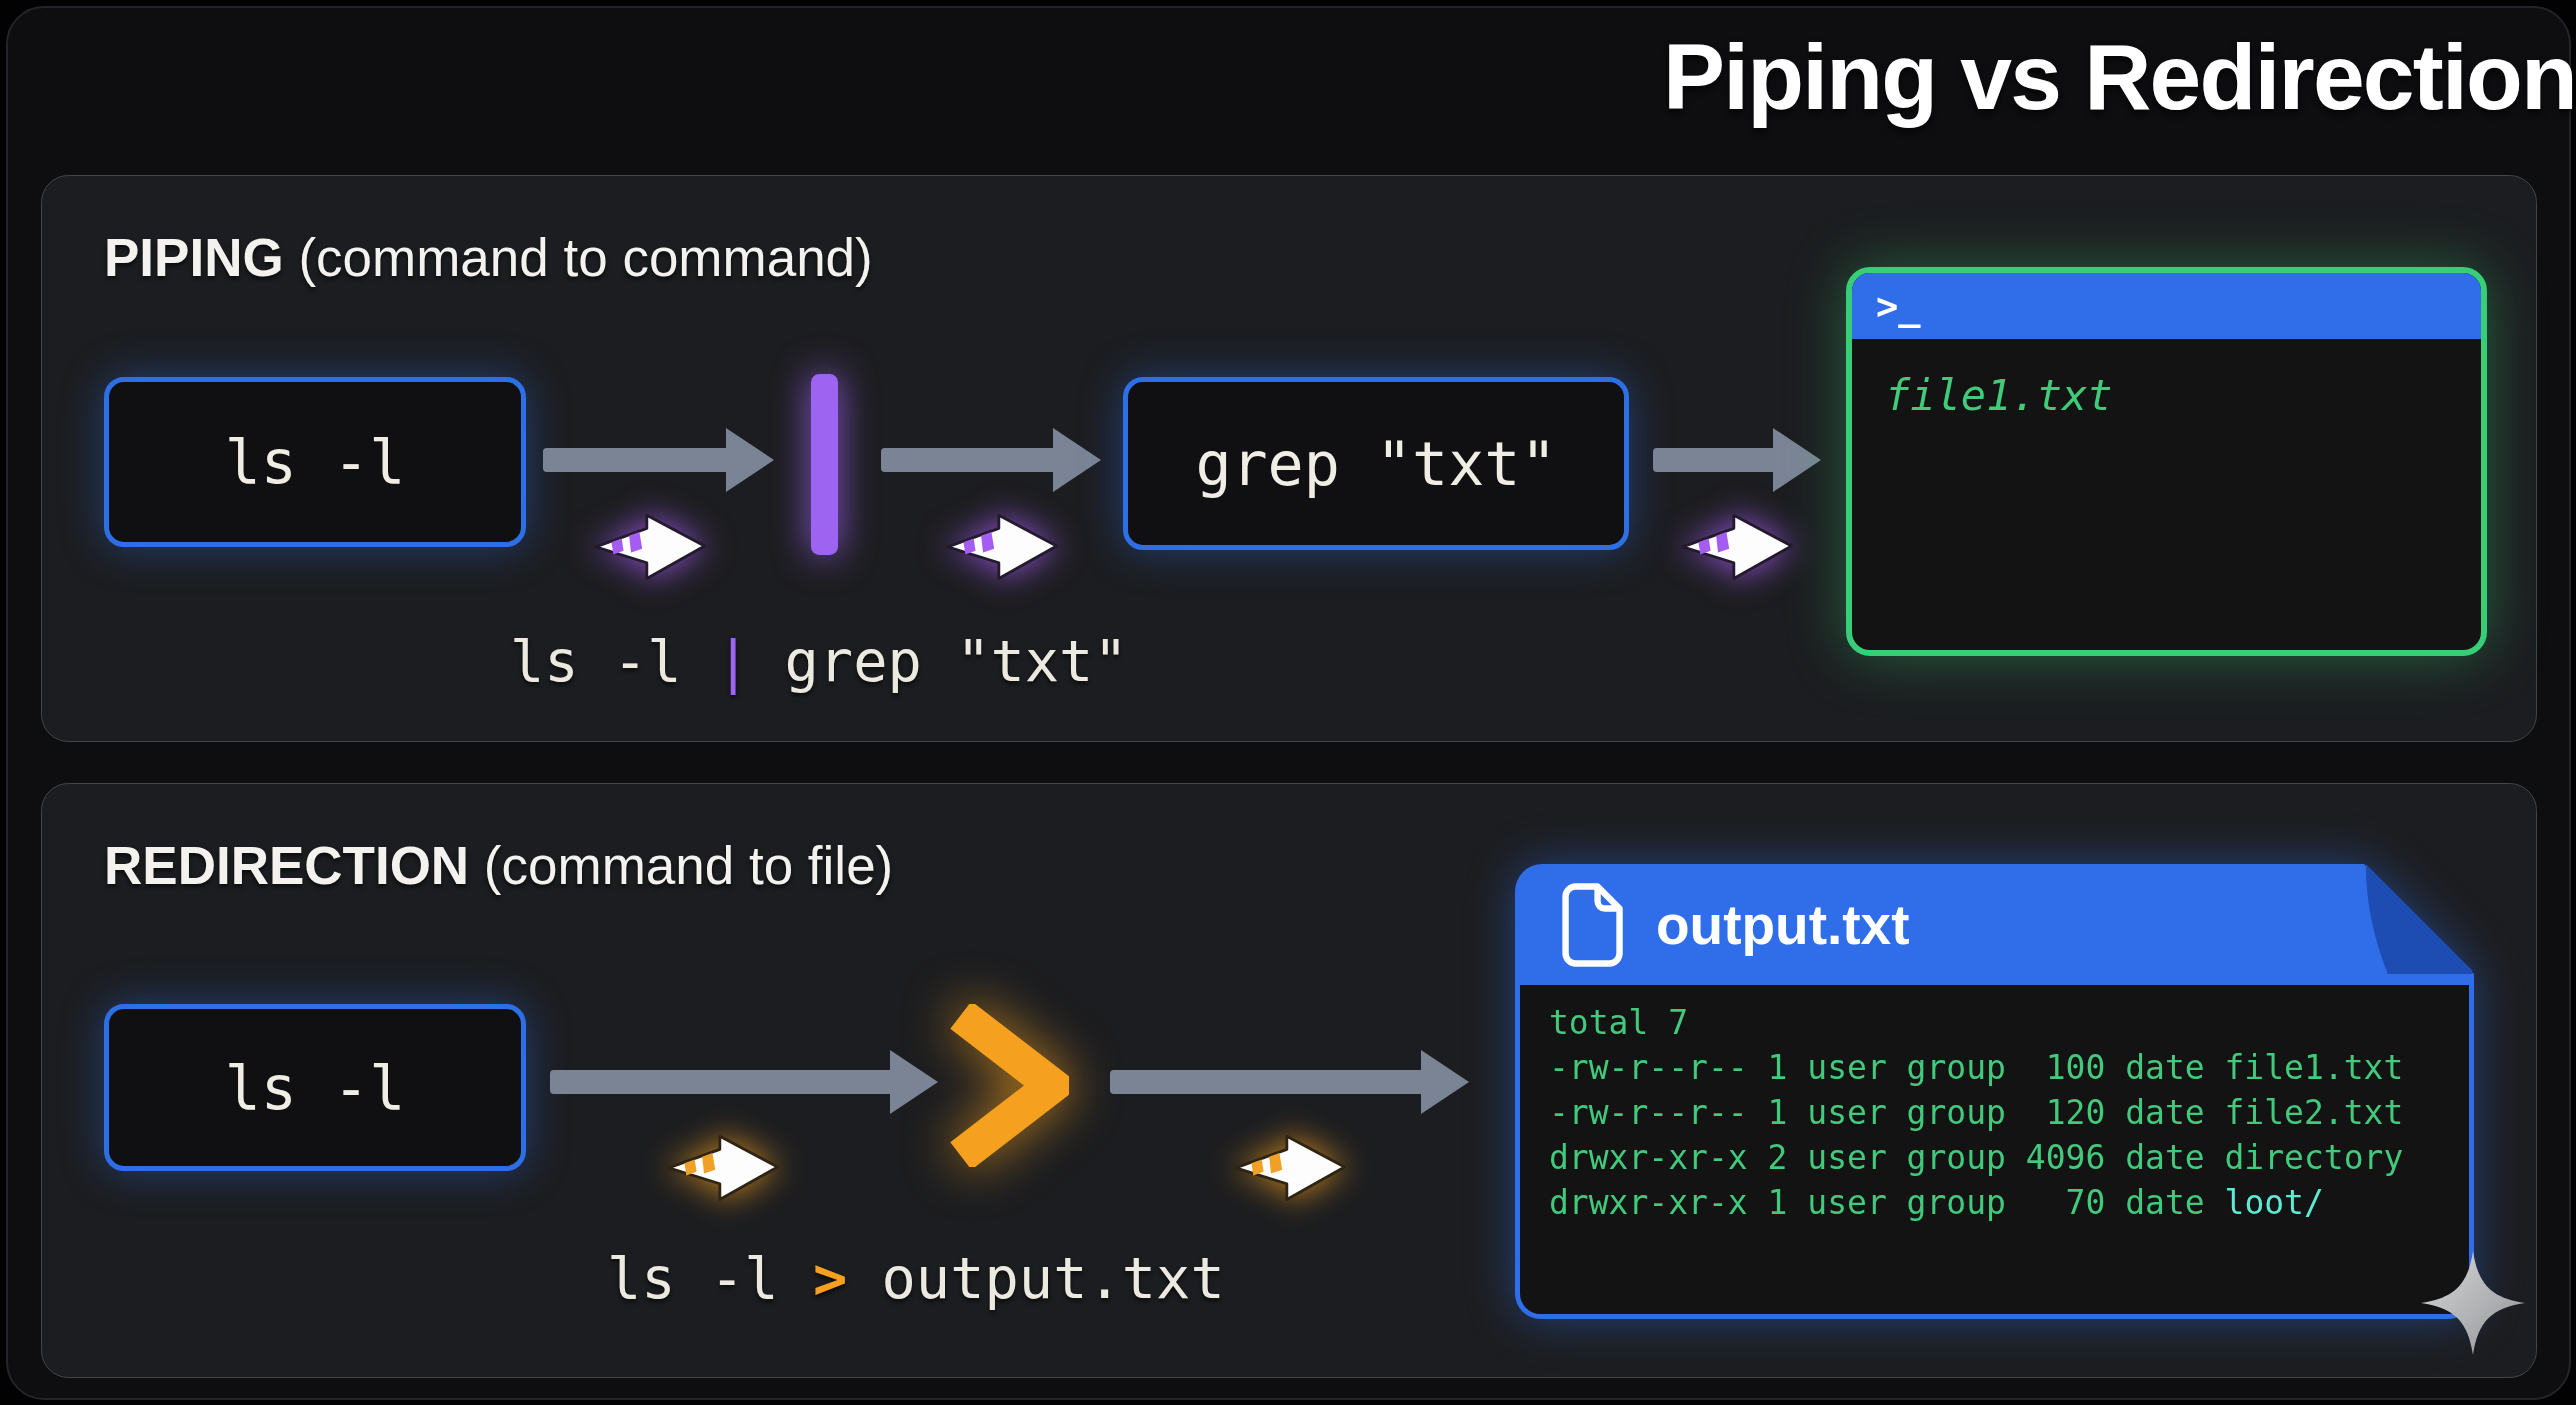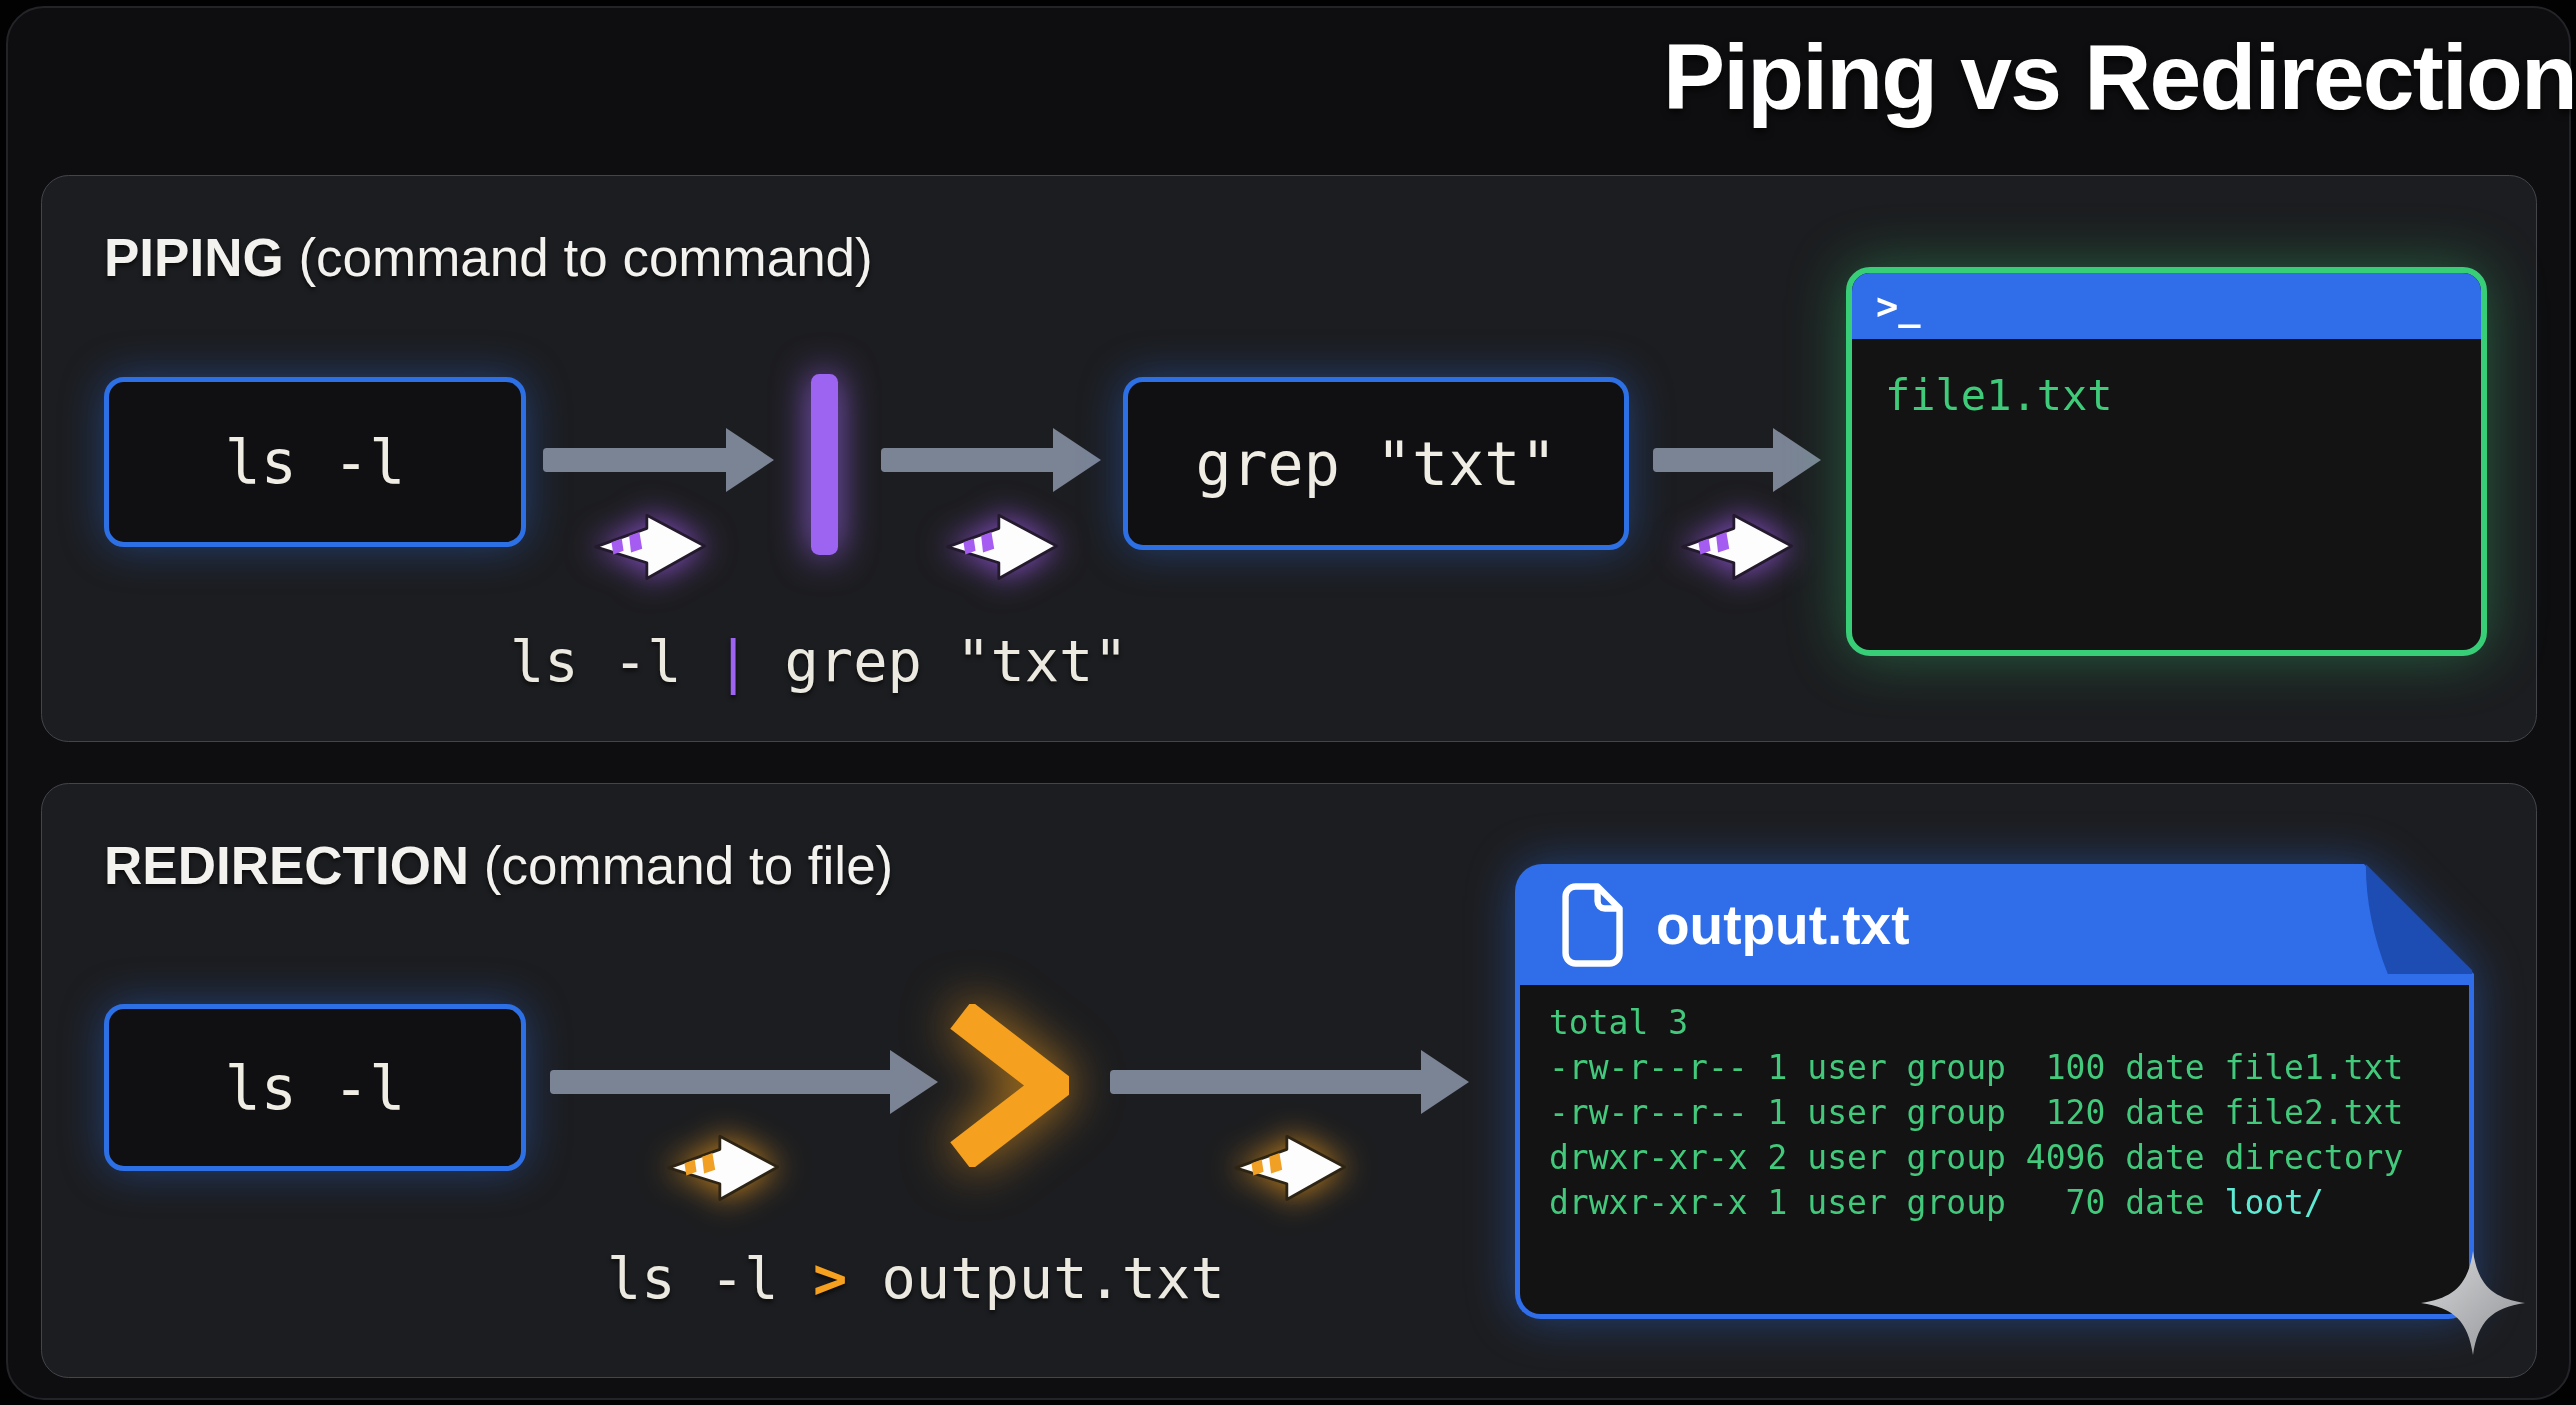--- a/index.html
+++ b/index.html
@@ -71,21 +71,21 @@
     box-shadow:0 0 37px rgba(156,100,240,.9);
   }
 
   .terminal {
     position:absolute; left:1804px; top:91px; width:629px; height:377px;
     border:6.4px solid #38cd77; border-radius:24px; background:#121312;
     box-shadow:0 0 57px rgba(56,205,119,.38); overflow:hidden;
   }
   .term-bar { height:66px; background:#2f6de9; display:flex; align-items:center; padding-left:24px; }
   .term-prompt { color:#ffffff; font-family:"DejaVu Sans Mono", monospace; font-weight:700; font-size:37px; }
-  .term-body { padding:25.6px 0 0 33px; }
+  .term-body { padding:25.6px 0 0 33px;font-style:italic; }
   .term-line { color:#3fcb7a; font-family:"DejaVu Sans Mono", monospace; font-size:42px; line-height:62px; white-space:pre; }
 
   .cmdline {
     position:absolute; font-family:"DejaVu Sans Mono", monospace; font-size:57px;
     color:#ece9e1; white-space:pre; text-shadow:0 2.7px 4.6px rgba(0,0,0,.6);
   }
   #pip-cmdline { left:468px; top:452px; }
   #red-cmdline { left:565px; top:461px; }
   .pipe-char { color:#9c64f0; }
   .gt-char { color:#f5a01e; font-weight:700; }
@@ -212,21 +212,21 @@
       <svg width="68" height="86" viewBox="0 0 74 94">
         <path d="M18 5 H42 L66 29 V78 A11 11 0 0 1 55 89 H18 A11 11 0 0 1 7 78 V16 A11 11 0 0 1 18 5 Z" fill="none" stroke="#ffffff" stroke-width="7" stroke-linejoin="round"></path>
         <path d="M42 5 V21 A8 8 0 0 0 50 29 H66" fill="none" stroke="#ffffff" stroke-width="7" stroke-linejoin="round"></path>
       </svg>
       <span class="fc-title">output.txt</span>
     </div>
     <svg class="fc-fold" viewBox="0 0 120 120">
       <path d="M2,0 L118,116 L118,120 L26,120 Q2,60 2,0 Z" fill="#1d4cb2"></path>
     </svg>
     <div class="fc-body">
-        <div class="fc-line"><span>total 3</span></div>
+        <div class="fc-line"><span>total 7</span></div>
         <div class="fc-line"><span>-rw-r--r-- 1 user group  100 date file1.txt</span></div>
         <div class="fc-line"><span>-rw-r--r-- 1 user group  120 date file2.txt</span></div>
         <div class="fc-line"><span>drwxr-xr-x 2 user group 4096 date directory</span></div>
         <div class="fc-line"><span>drwxr-xr-x 1 user group   70 date </span><span class="seg-b">loot/</span></div>
       </div>
   </div>
 
   <div class="cmdline" id="red-cmdline"><span>ls -l </span><span class="gt-char">&gt;</span><span> output.txt</span></div>
 
   <svg class="sparkle" viewBox="0 0 110 110">

